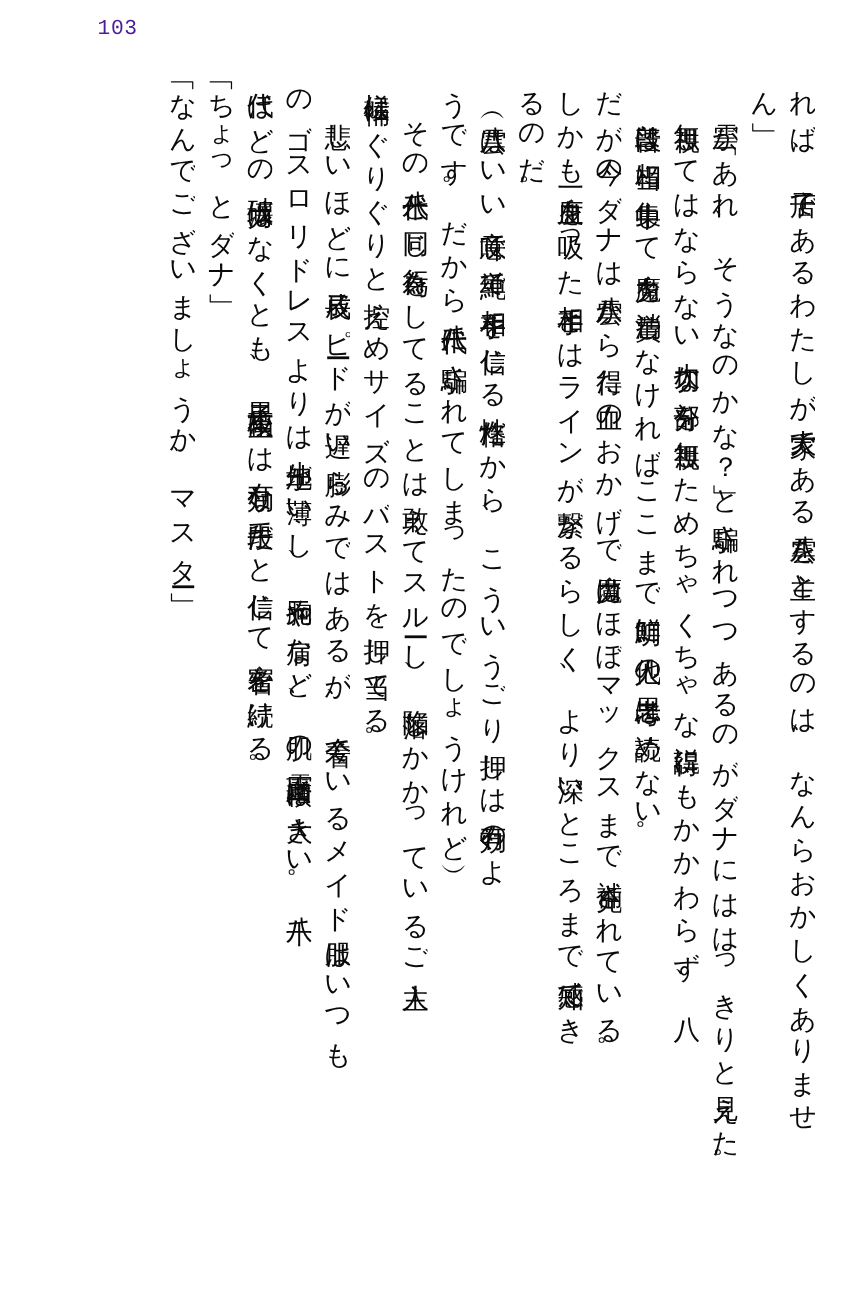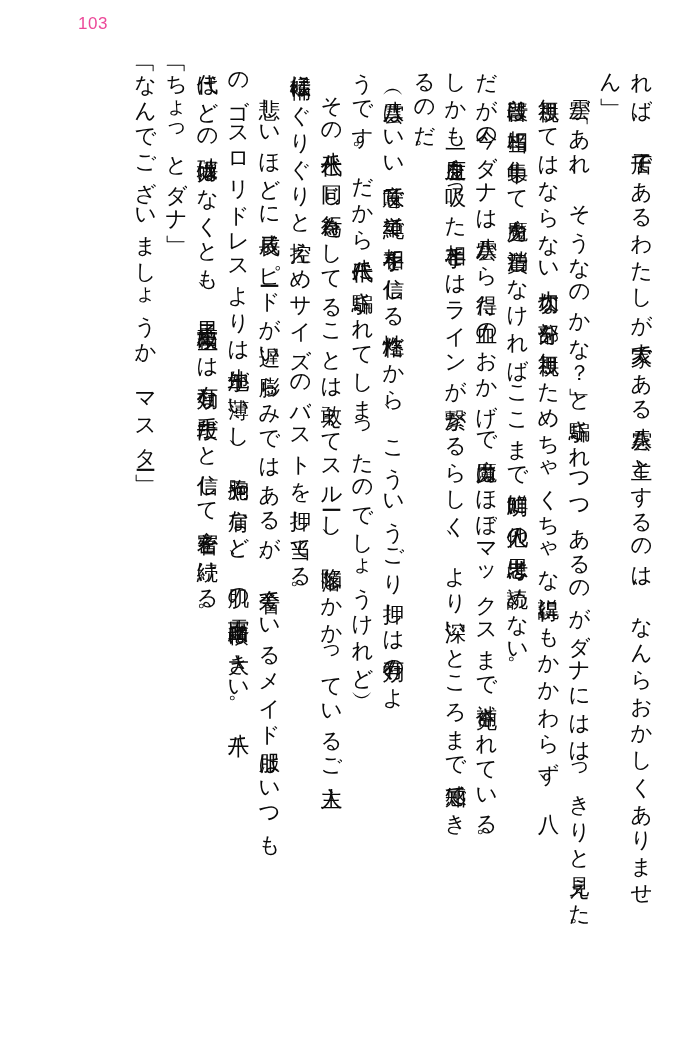--- a/index.html
+++ b/index.html
@@ -19,23 +19,23 @@
     width: 690px;
     height: 1050px;
     background: #ffffff;
     box-sizing: border-box;
   }
   .page-number {
     position: absolute;
     top: 14px;
     left: 78px;
     font-size: 17px;
-    font-family: Liberation Sans, sans-serif;
+    font-family: Liberation Mono, monospace;
     letter-spacing: 0.5px;
-    color: #ec4899;
+    color: #4c1d95;
   }
   .text-body {
     position: absolute;
     top: 58px;
     left: 38px;
     width: 614px;
     height: 970px;
     display: flex;
     flex-direction: row-reverse;
     justify-content: flex-start;

